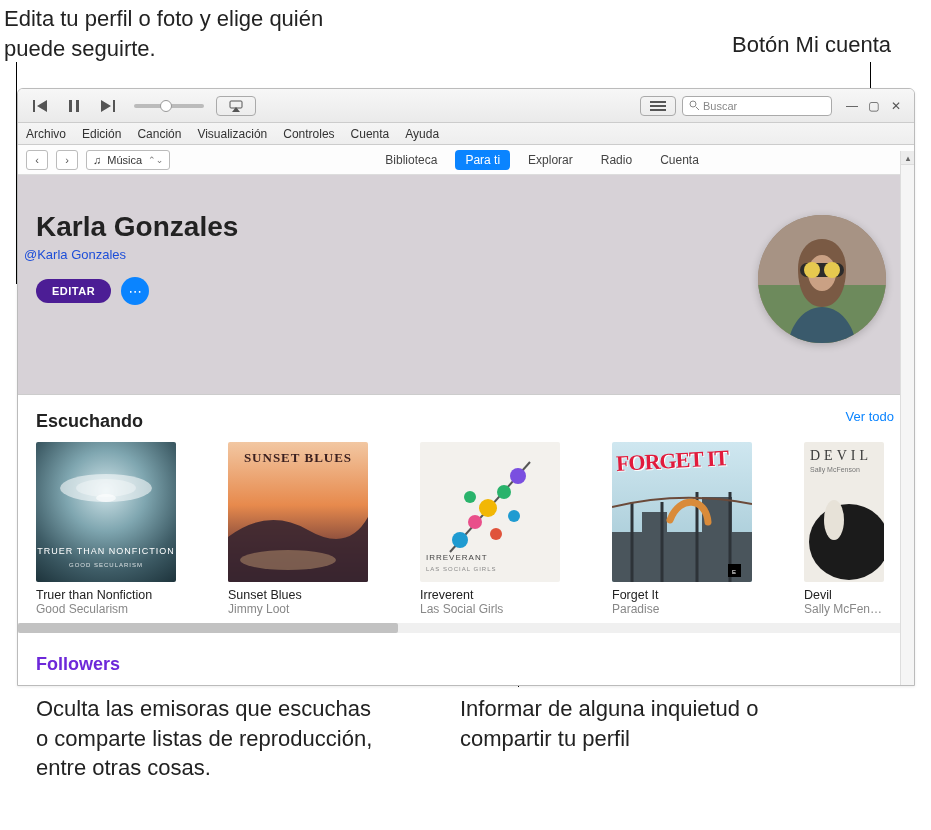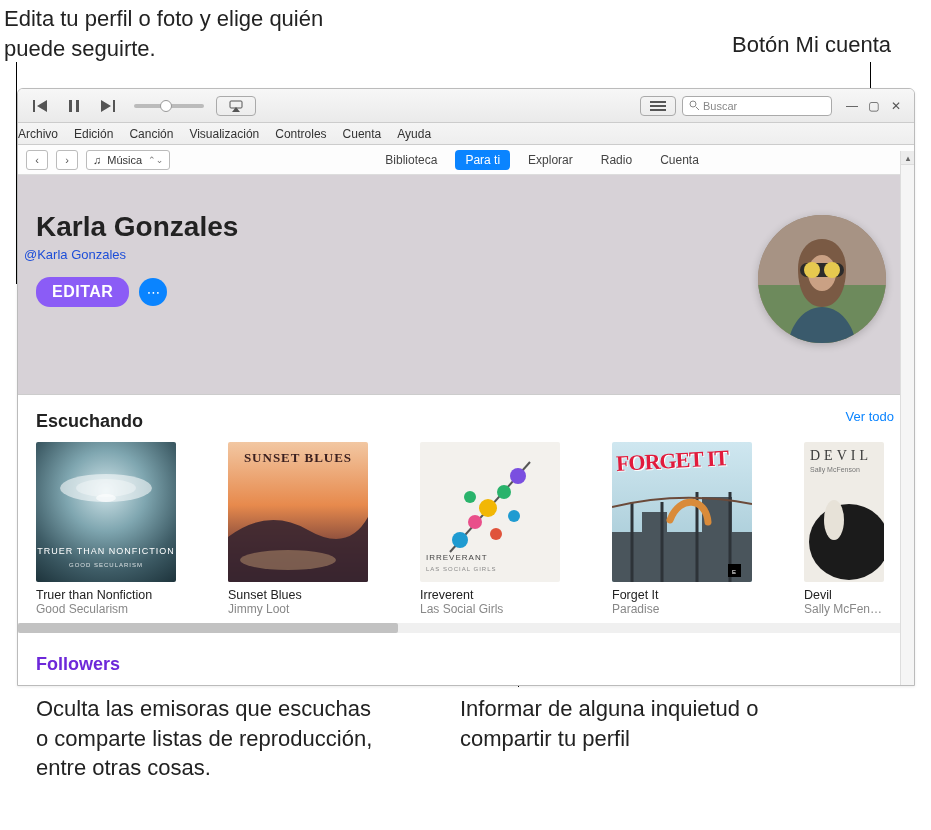--- a/index.html
+++ b/index.html
@@ -68,21 +68,21 @@
   .tb-search {
     width: 150px; height: 20px; border:1px solid #aaa; border-radius: 4px;
     background:#fff; display:flex; align-items:center; padding: 0 6px; gap:4px;
     font-size: 11px; color:#888;
   }
   .win-controls { display:flex; gap:2px; margin-left:4px; }
   .win-ctrl { width:20px;height:14px;display:flex;align-items:center;justify-content:center;font-size:12px;color:#555; }
   .menubar {
     height: 22px; background: linear-gradient(#f5f5f5,#eee);
     border-bottom:1px solid #ccc;
-    display:flex; align-items:center; padding: 0 0; gap: 16px;
+    display:flex; align-items:center; padding: 0 8px; gap: 16px;
     font-size: 12px; color:#333;
   }
   .navbar {
     height: 30px; background:#fdfdfd; border-bottom:1px solid #ddd;
     display:flex; align-items:center; padding: 0 8px; gap:8px;
   }
   .nav-arrow {
     width:22px;height:20px;border:1px solid #bbb;background:#fff;border-radius:3px;
     display:flex;align-items:center;justify-content:center;font-size:11px;color:#555;
   }
@@ -96,21 +96,21 @@
   .profile-hero {
     position: relative;
     height: 220px;
     background: #d7d2d7;
     border-bottom: 1px solid #ccc;
   }
   .hero-name { position:absolute; left:18px; top:36px; font-size:28px; font-weight:700; color:#222; }
   .hero-handle { position:absolute; left:6px; top:72px; font-size:13px; color:#1d4ed8; }
   .hero-actions { position:absolute; left:18px; top:102px; display:flex; gap:10px; align-items:center; }
   .edit-btn {
-    background:#8b5cf6; color:#fff; font-size:16px; font-weight:600; letter-spacing:0.5px;
+    background:#4c1d95; color:#fff; font-size:11px; font-weight:600; letter-spacing:0.5px;
     border:none; border-radius:14px; padding:6px 16px; text-transform:uppercase;
   }
   .more-btn {
     width:28px;height:28px;border-radius:50%;background:#0a84ff;border:none;
     display:flex;align-items:center;justify-content:center;color:#fff;
   }
   .avatar {
     position:absolute; right:28px; top:40px; width:128px;height:128px;border-radius:50%;
     overflow:hidden; background:#9a8672; box-shadow:0 2px 8px rgba(0,0,0,0.2);
   }

